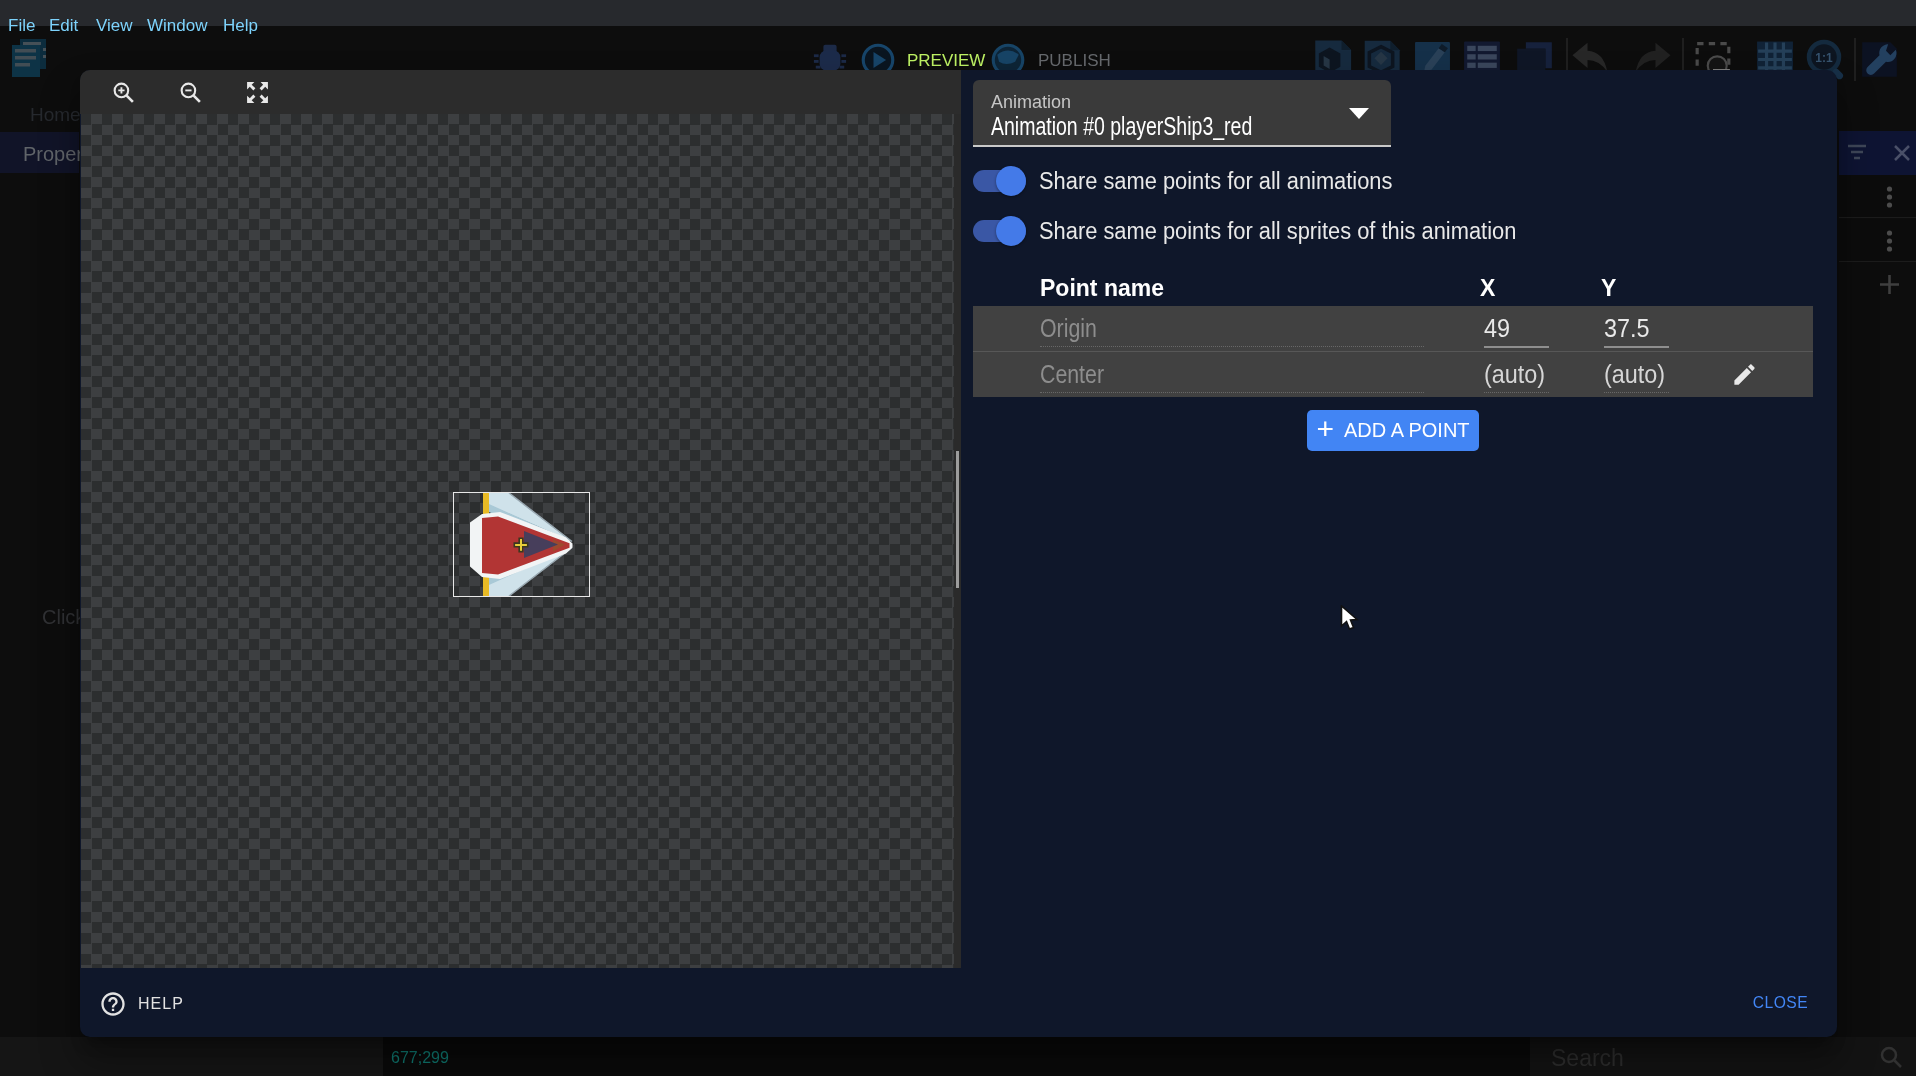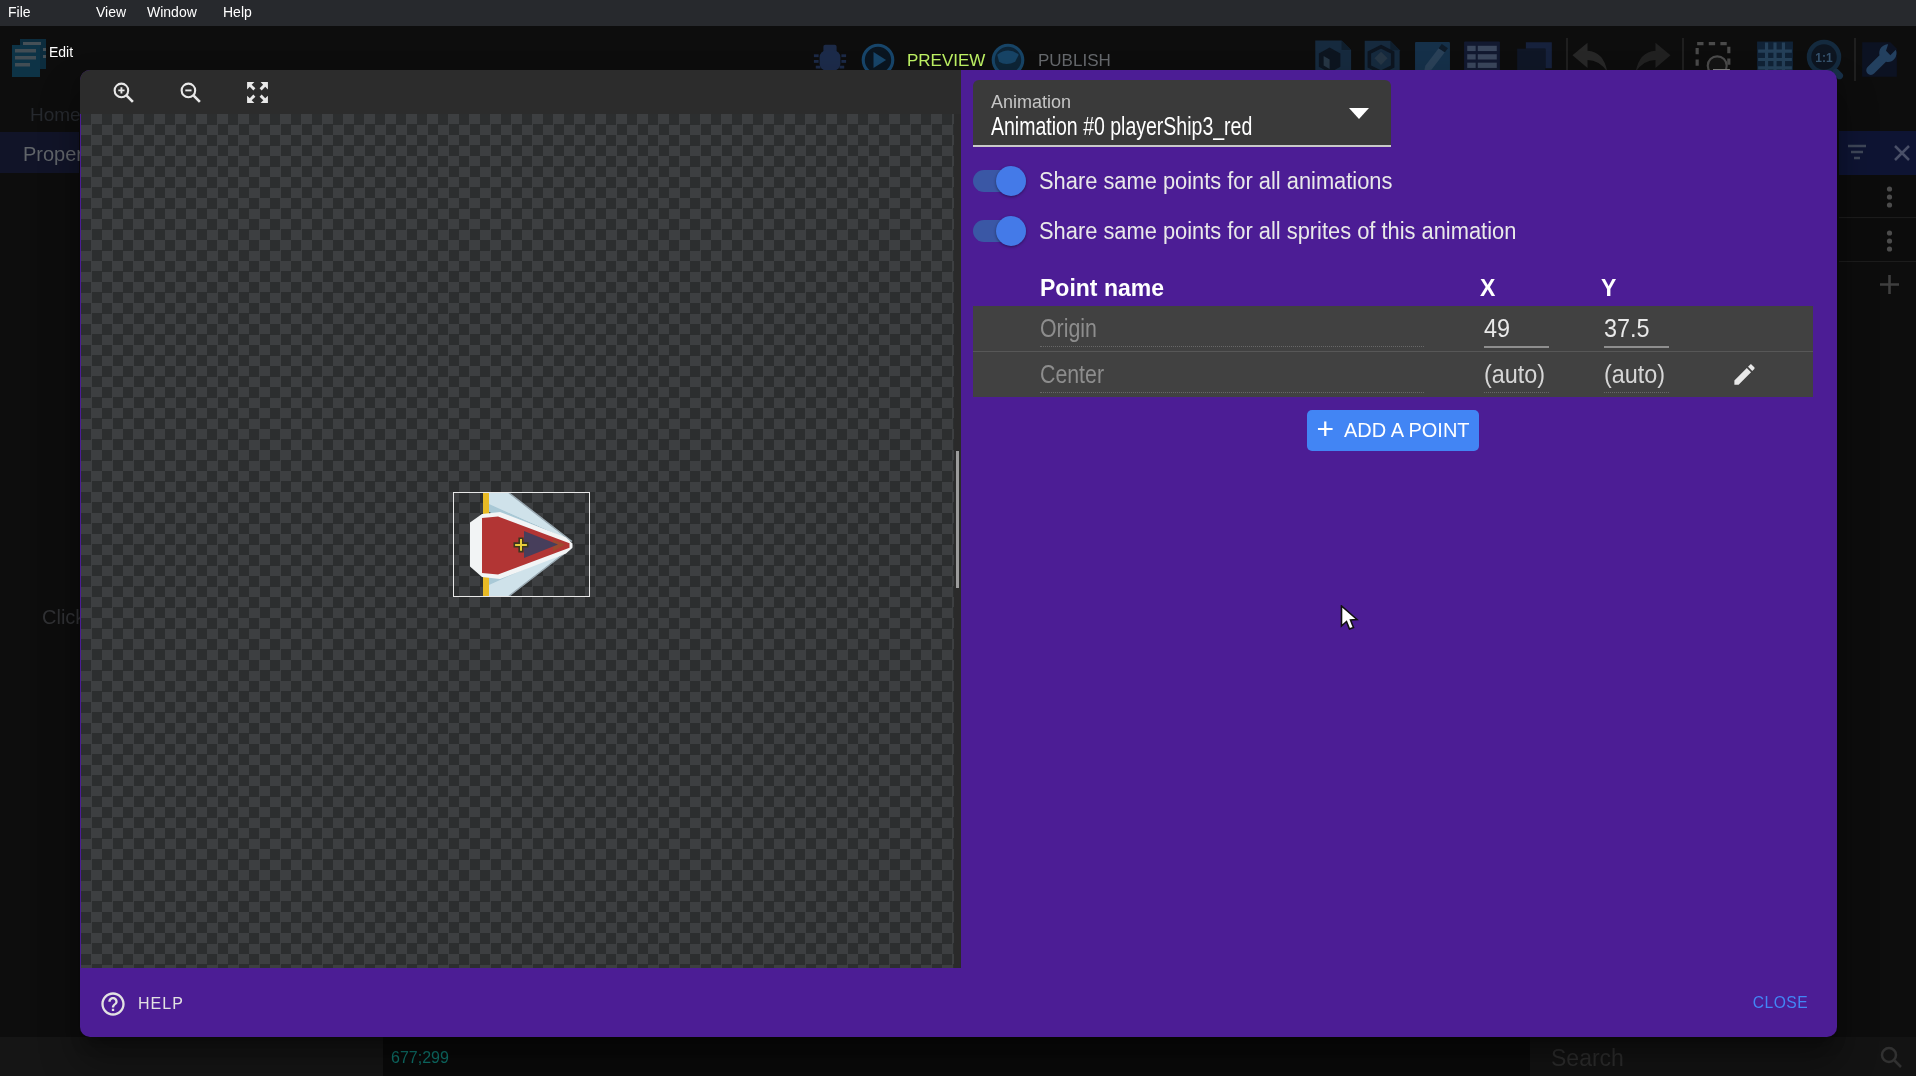--- a/index.html
+++ b/index.html
@@ -1,26 +1,26 @@
 <!DOCTYPE html>
 <html><head>
 <meta charset="utf-8">
 <style>
   * { margin:0; padding:0; box-sizing:border-box; }
   html,body { width:1916px; height:1076px; background:#0d0d0d; overflow:hidden;
     font-family:"Liberation Sans", sans-serif; }
   .abs { position:absolute; }
   
   #menubar { position:absolute; left:0; top:0; width:1916px; height:26px; background:#27292d; }
-  #menubar span { position:absolute; top:4px; color:#ffffff; font-size:14px; }
+  #menubar span { position:absolute; top:16px; color:#7dd3fc; font-size:17px; }
   
   .bgtxt { position:absolute; }
   
   #dialog { position:absolute; left:80px; top:70px; width:1757px; height:967px;
-    background:#4c1d95; border-radius:10px; box-shadow:0 11px 15px -7px rgba(0,0,0,.4), 0 24px 38px 3px rgba(0,0,0,.3); }
+    background:#0f172a; border-radius:10px; box-shadow:0 11px 15px -7px rgba(0,0,0,.4), 0 24px 38px 3px rgba(0,0,0,.3); }
   #canvasbar { position:absolute; left:0; top:0; width:881px; height:44px; background:#2c2c2c; border-radius:10px 0 0 0; }
   #checker { position:absolute; left:1px; top:44px; width:873px; height:854px;
     background:repeating-conic-gradient(#3d3f41 0% 25%, #2c2e2f 0% 50%); background-size:21px 21px; }
   #scrollgutter { position:absolute; left:874px; top:44px; width:7px; height:854px; background:#2a2a2a; }
   #scrollthumb { position:absolute; left:876px; top:381px; width:3px; height:137px; background:#9c9c9c; }
   
   #spritebox { position:absolute; left:373px; top:422px; width:137px; height:105px; border:1px solid #e8e8e8; }
   
   .dd { position:absolute; top:10px; height:67px; background:#3a3a3a; border-radius:6px 6px 0 0; border-bottom:2px solid #c9c9c9; }
   .dd .lbl { position:absolute; left:18px; top:12px; font-size:18px; color:#c6c6c6; }
@@ -179,21 +179,21 @@
   <div class="abs" style="left:1530px;top:1037px;width:386px;height:39px;background:#131313;"></div>
   <div class="bgtxt" style="left:1551px;top:1045px;font-size:23px;color:#2d2d2d;">Search</div>
   <svg class="abs" style="left:1878px;top:1044px" width="26" height="26" viewBox="0 0 26 26">
     <circle cx="11" cy="11" r="7" fill="none" stroke="#313131" stroke-width="2.5"></circle>
     <path d="M16.5 16.5 L23 23" stroke="#313131" stroke-width="2.5"></path>
   </svg>
 </div>
 
 <div id="menubar">
   <span style="left:8px;">File</span>
-  <span style="left:49px;margin-top:40px;">Edit</span>
+  <span style="left:49px;">Edit</span>
   <span style="left:96px;">View</span>
   <span style="left:147px;">Window</span>
   <span style="left:223px;">Help</span>
 </div>
 
 <div id="dialog">
   <div id="canvasbar"></div>
 
   <svg class="abs" style="left:31px;top:10px" width="25" height="25" viewBox="0 0 24 24">
     <circle cx="10" cy="10" r="6.5" fill="none" stroke="#e8e8e8" stroke-width="2"></circle>

